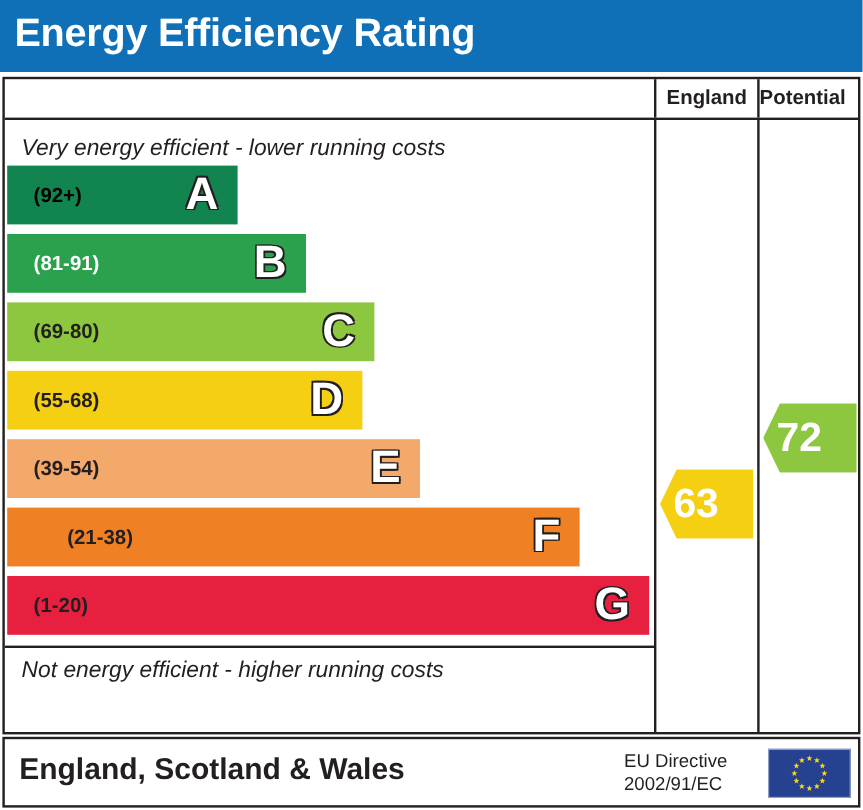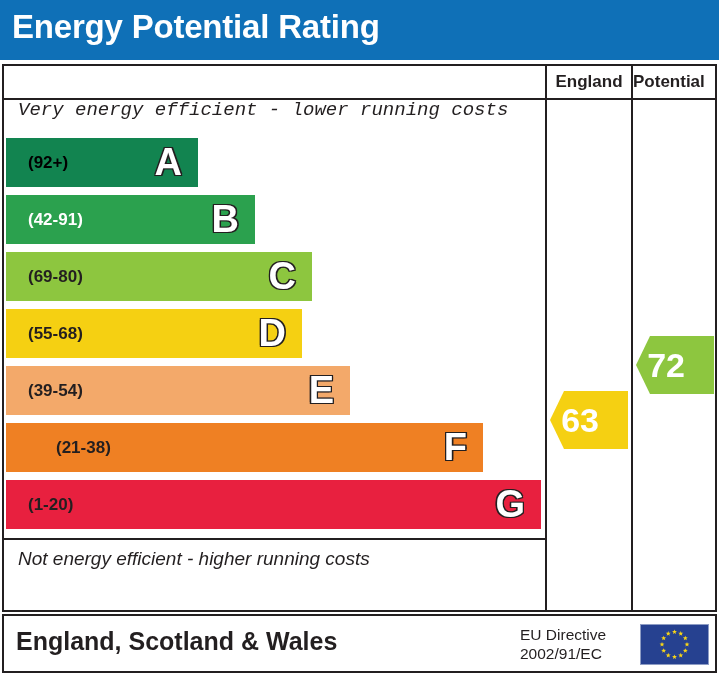--- a/index.html
+++ b/index.html
@@ -104,21 +104,21 @@
     width: 541px;
     height: 36px;
     line-height: 36px;
     font-size: 19px;
     font-style: italic;
     color: #231f20;
     padding-left: 14px;
     box-sizing: border-box;
     white-space: nowrap;
   }
-  .caption-top    { top: 26px; font-family: Liberation Mono, monospace; }
+  .caption-top    { top: 40px; }
   .caption-bottom { top: 472px; border-top: 2px solid #231f20; height: 38px; line-height: 38px; }
 
   
   .band-area {
     position: absolute;
     left: 0;
     top: 72px;
     width: 541px;
     height: 400px;
   }
@@ -216,42 +216,42 @@
     box-sizing: border-box;
   }
   .eu-flag svg { display: block; }
 </style>
 </head>
 <body>
 
 <div id="epc">
 
   <div class="title-bar">
-    <div class="title-text">Energy Potential Rating</div>
+    <div class="title-text">Energy Efficiency Rating</div>
   </div>
 
   <div class="frame">
 
     <div class="hdr-row">
       <div class="hdr-cell hdr-current">England</div>
       <div class="hdr-cell hdr-potential">Potential</div>
     </div>
 
     <div class="vsep vsep-1"></div>
     <div class="vsep vsep-2"></div>
 
     <div class="caption caption-top">Very energy efficient - lower running costs</div>
 
     <div class="band-area" id="band-area">
         <div class="band" style="top: 0px; width: 192px; background: rgb(18, 132, 80);">
           <span class="band-range" style="color: #000000;">(92+)</span>
           <span class="band-letter">A</span>
         </div>
         <div class="band" style="top: 57px; width: 249px; background: rgb(43, 161, 78);">
-          <span class="band-range" style="color: rgb(255, 255, 255);">(42-91)</span>
+          <span class="band-range" style="color: rgb(255, 255, 255);">(81-91)</span>
           <span class="band-letter">B</span>
         </div>
         <div class="band" style="top: 114px; width: 306px; background: rgb(141, 198, 63);">
           <span class="band-range" style="color: rgb(35, 31, 32);">(69-80)</span>
           <span class="band-letter">C</span>
         </div>
         <div class="band" style="top: 171px; width: 296px; background: rgb(245, 208, 18);">
           <span class="band-range" style="color: rgb(35, 31, 32);">(55-68)</span>
           <span class="band-letter">D</span>
         </div>

